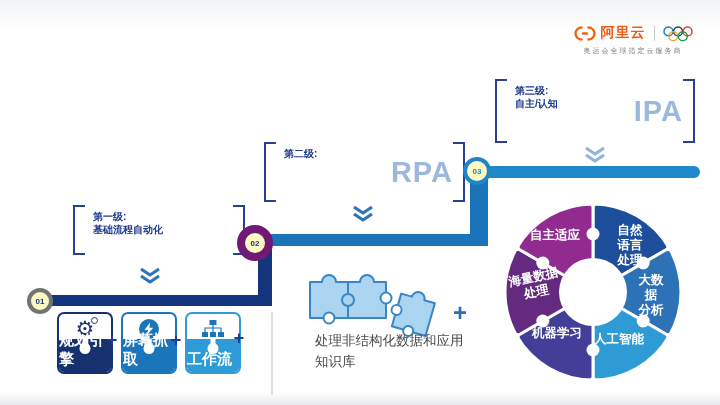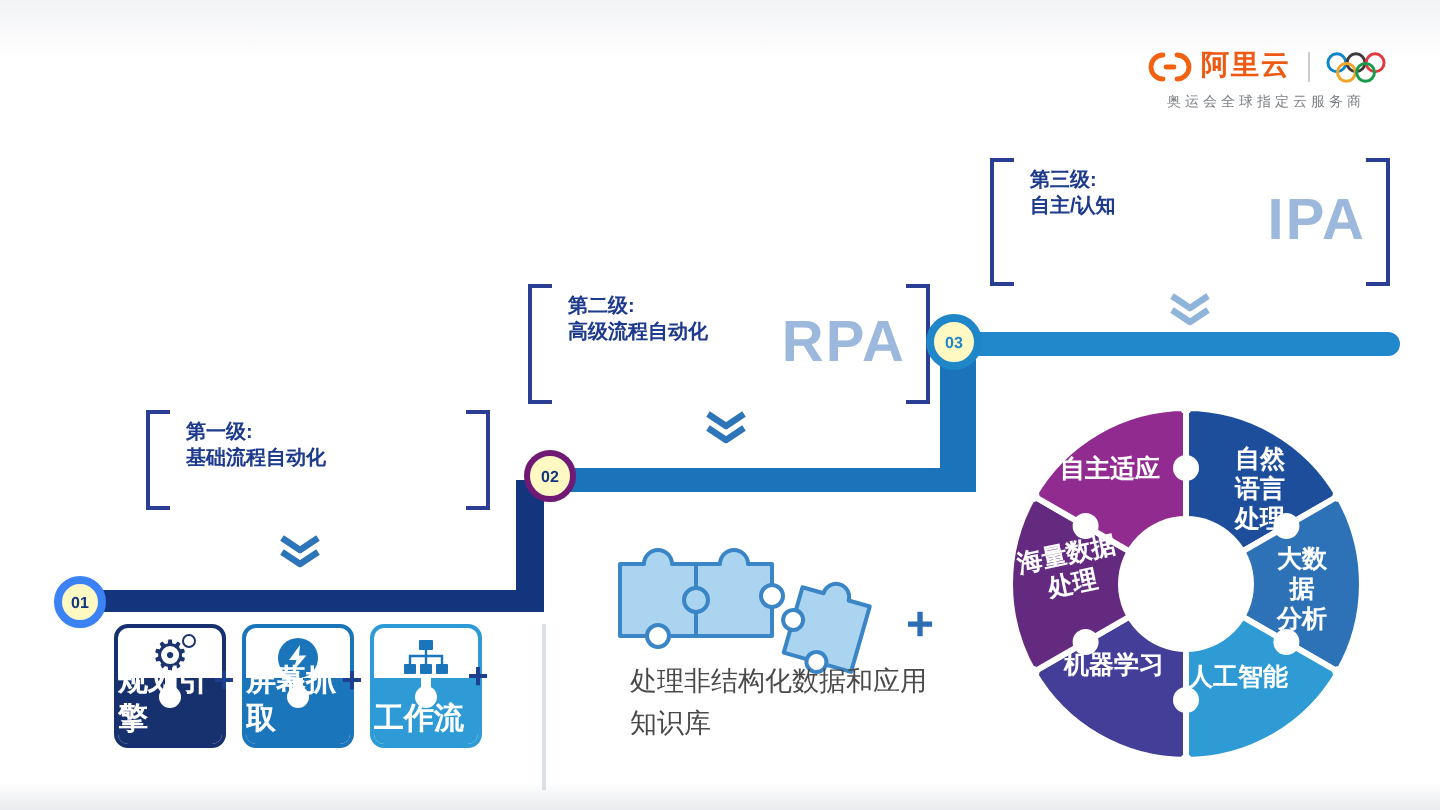--- a/index.html
+++ b/index.html
@@ -31,22 +31,22 @@
 
   
   .bar{position:absolute;}
   .bar1{left:40px;top:295px;width:232px;height:11px;background:#12357e;}
   .riser1{left:258px;top:240px;width:14px;height:60px;background:#12357e;}
   .bar2{left:266px;top:234px;width:222px;height:12px;background:#1b73b9;}
   .riser2{left:470px;top:172px;width:18px;height:68px;background:#1b73b9;}
   .bar3{left:478px;top:166px;width:222px;height:12px;background:#2088cb;border-radius:0 6px 6px 0;}
   .stepc{position:absolute;background:#fef9c3;border-radius:50%;font-weight:bold;
          display:flex;align-items:center;justify-content:center;}
-  .c01{left:27px;top:288px;width:18px;height:18px;border:4px solid #3b82f6;font-size:8px;color:#12357e;}
-  .c02{left:262px;top:225px;width:20px;height:20px;border:3px solid #701a75;font-size:8px;color:#12357e;}
+  .c01{left:27px;top:288px;width:18px;height:18px;border:4px solid #737373;font-size:8px;color:#12357e;}
+  .c02{left:237px;top:225px;width:20px;height:20px;border:8px solid #701a75;font-size:8px;color:#12357e;}
   .c03{left:463px;top:157px;width:20px;height:20px;border:4px solid #1f86c8;font-size:8px;color:#1f86c8;}
   .vdiv{position:absolute;left:271px;top:312px;width:2px;height:83px;background:#dce1e7;}
 
   
   .fbox{position:absolute;top:312px;width:56px;height:62px;background:#fff;
         border-radius:7px;overflow:hidden;box-sizing:border-box;border:2px solid #16316e;}
   .fb1{left:57px;border-color:#16316e;}
   .fb2{left:121px;border-color:#1b75bb;}
   .fb3{left:185px;border-color:#2e9bd6;}
   .fbox .fill{position:absolute;left:0;right:0;bottom:0;height:33px;}
@@ -105,21 +105,20 @@
     <div class="t1">第一级:</div>
     <div class="t2">基础流程自动化</div>
   </div>
   <svg class="chev" style="left:138px;top:266px;" width="24" height="19" viewBox="0 0 24 19">
     <polyline points="3,3 12,9 21,3" fill="none" stroke="#2e74b8" stroke-width="3.2" stroke-linejoin="round"></polyline>
     <polyline points="3,10 12,16 21,10" fill="none" stroke="#2e74b8" stroke-width="3.2" stroke-linejoin="round"></polyline>
   </svg>
 
   <div class="lvl" style="left:264px;top:142px;width:201px;height:60px;">
     <div class="t1">第二级:</div>
-    <div class="t2">高级流程自动化</div>
     <div class="acr">RPA</div>
   </div>
   <svg class="chev" style="left:351px;top:204px;" width="24" height="19" viewBox="0 0 24 19">
     <polyline points="3,3 12,9 21,3" fill="none" stroke="#2e74b8" stroke-width="3.2" stroke-linejoin="round"></polyline>
     <polyline points="3,10 12,16 21,10" fill="none" stroke="#2e74b8" stroke-width="3.2" stroke-linejoin="round"></polyline>
   </svg>
 
   <div class="lvl" style="left:495px;top:79px;width:200px;height:64px;">
     <div class="t1">第三级:</div>
     <div class="t2">自主/认知</div>

